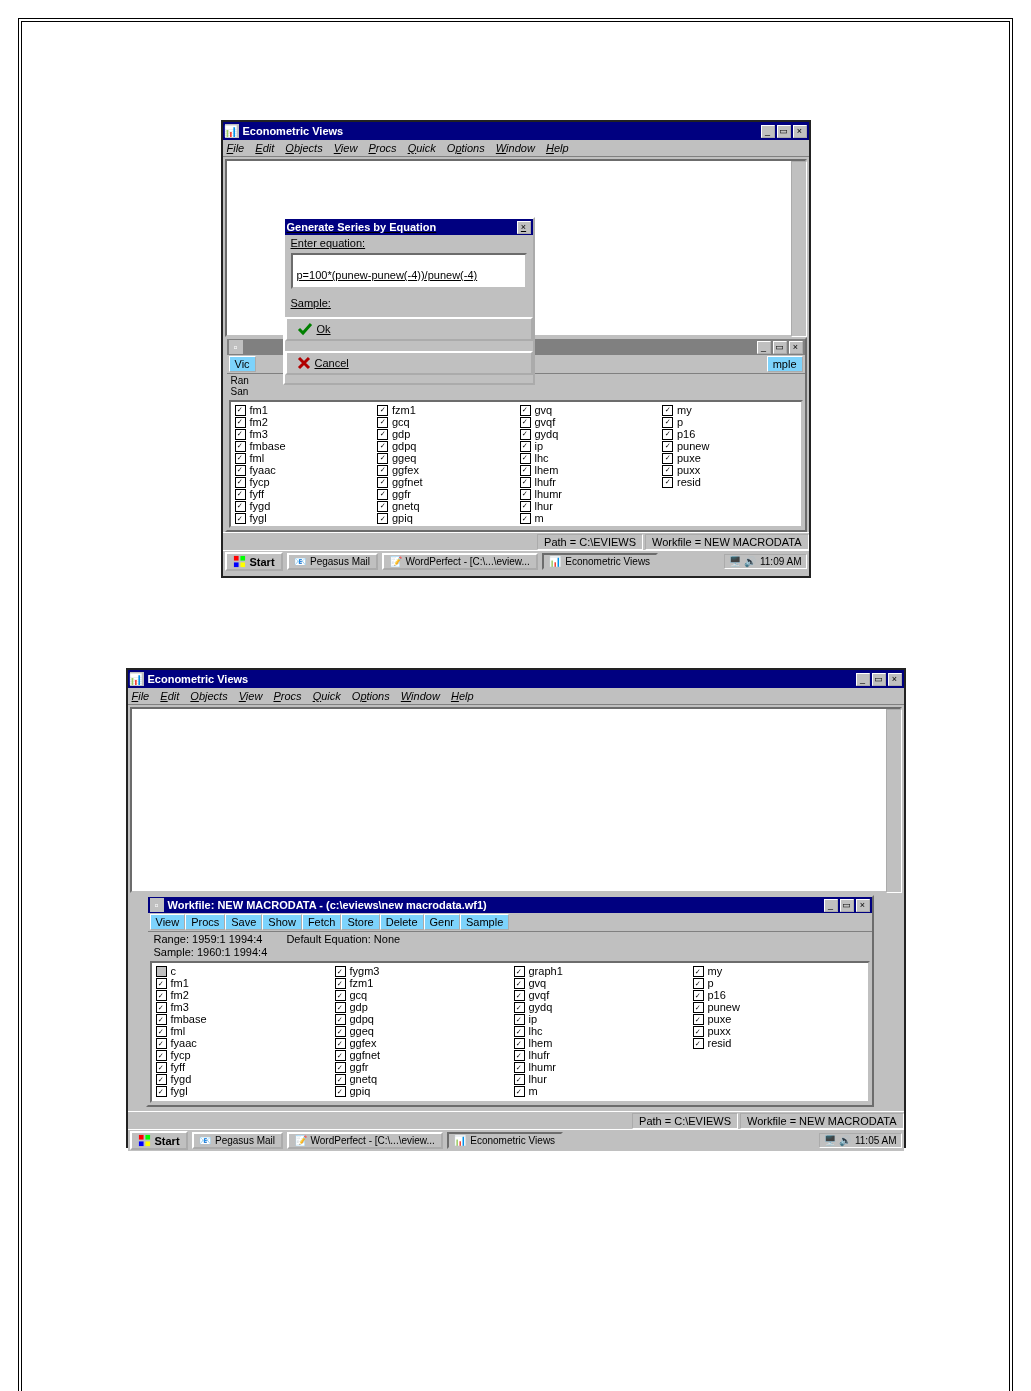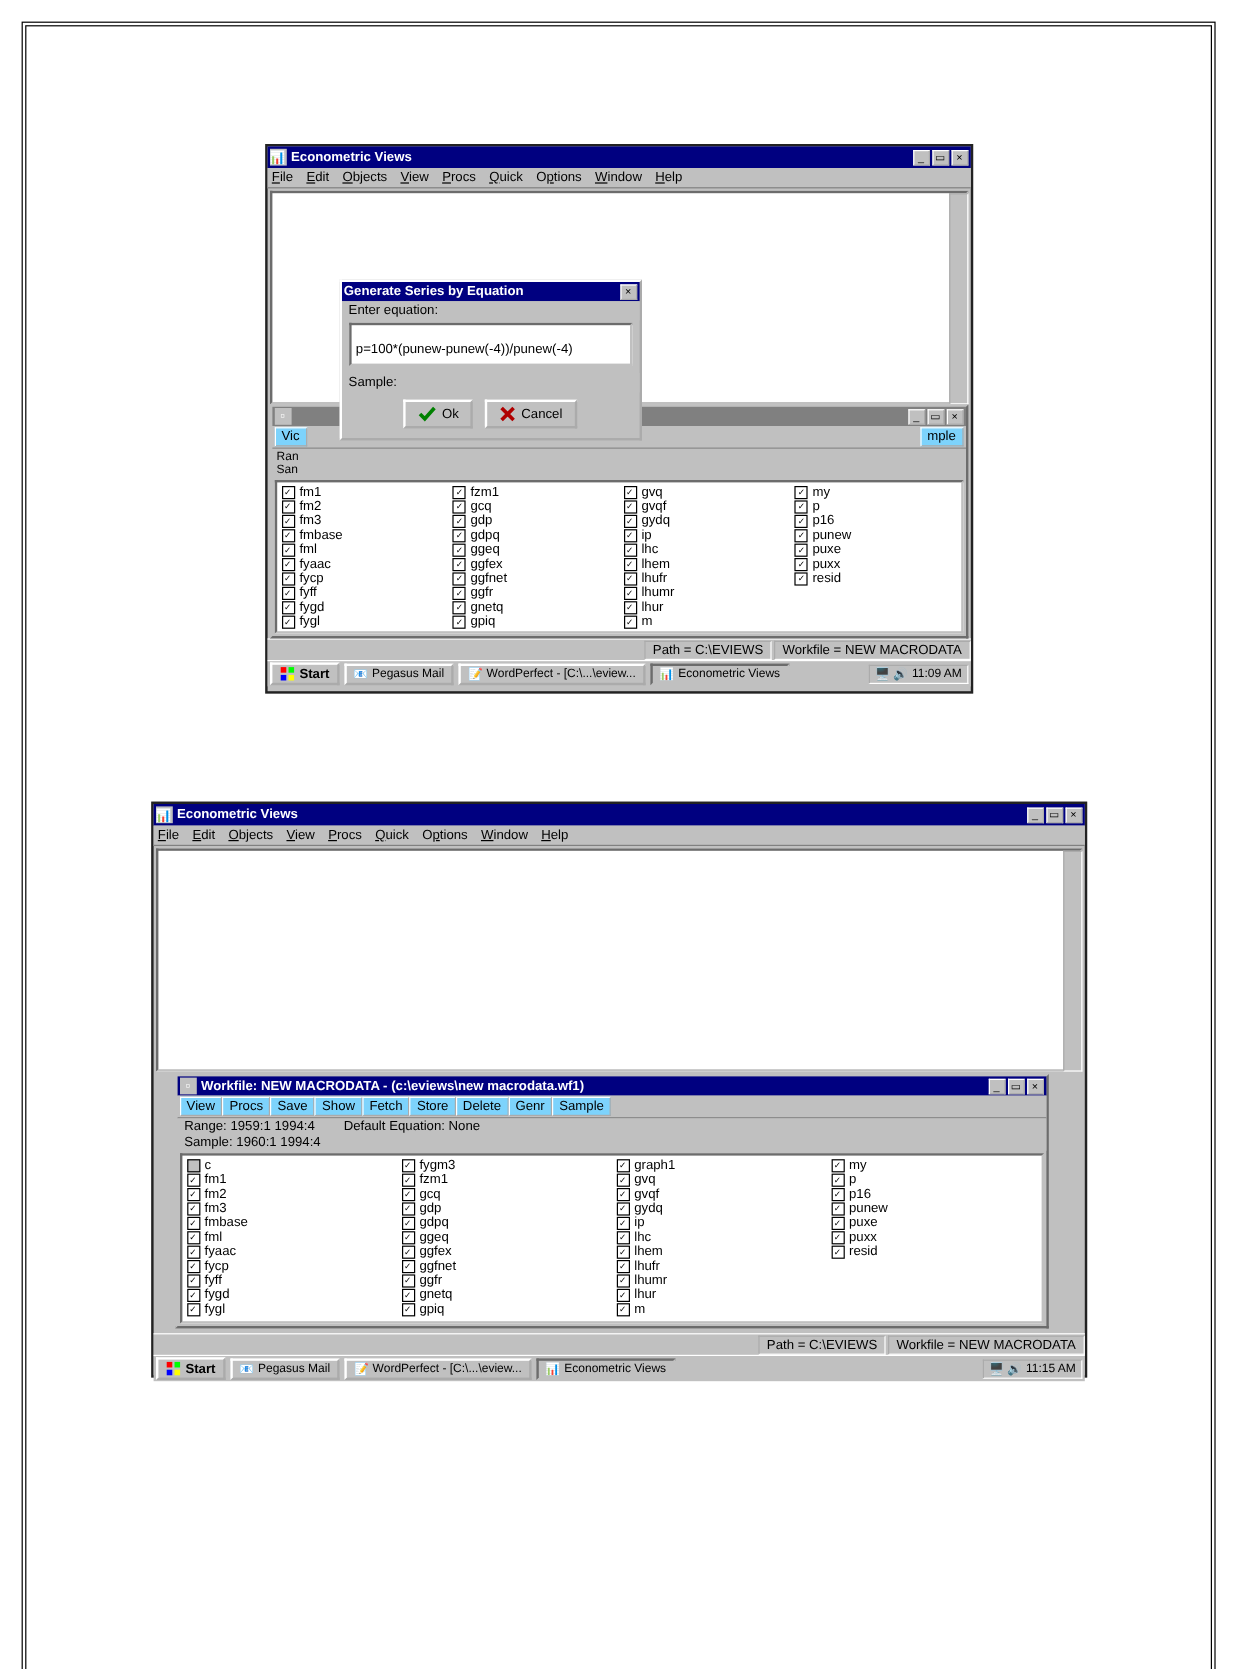--- a/index.html
+++ b/index.html
@@ -10,21 +10,21 @@
   .fig2 { width: 780px; height: 480px; margin-top: 90px; }
 
   
   .titlebar { background: #000080; color: #fff; display: flex; align-items: center; height: 18px; padding: 0 2px; }
   .titlebar.lite { background: #808080; }
   .titlebar .ticon { width: 14px; height: 14px; margin-right: 4px; display: inline-flex; align-items: center; justify-content: center; background:#c0c0c0; }
   .titlebar .ttext { flex: 1; font-weight: bold; font-size: 11px; }
   .titlebar .winbtns { display: flex; gap: 2px; }
   .winbtn { width: 14px; height: 13px; background: #c0c0c0; border: 1px outset #fff; font-size: 9px; line-height: 10px; text-align: center; color:#000; }
   .menubar { background: #c0c0c0; padding: 2px 4px; border-bottom: 1px solid #808080; }
-  .menubar span { margin-right: 8px; font-size: 11px; }
+  .menubar span { margin-right: 8px; font-size: 11px; font-style: italic; }
   .menubar span u { text-decoration: underline; }
 
   .whitearea { background: #fff; border: 2px inset #c0c0c0; margin: 2px; }
   .fig1 .whitearea { height: 178px; }
   .fig2 .whitearea { height: 186px; }
 
   
   .inner-window { border: 2px outset #c0c0c0; background: #c0c0c0; margin: 0 4px; }
   .inner-window .titlebar { height: 16px; }
   .inner-toolbar { display: flex; padding: 1px 2px; background: #c0c0c0; border-bottom:1px solid #808080; flex-wrap: wrap; }
@@ -43,26 +43,26 @@
   .statusbar .panel { border:1px inset #fff; padding:1px 6px; margin-left:2px; }
 
   .taskbar { display:flex; align-items:center; height:22px; background:#c0c0c0; border-top:1px solid #fff; }
   .startbtn { border:2px outset #fff; padding:1px 6px; display:flex; align-items:center; gap:4px; font-weight:bold; margin:1px 2px; font-size:11px;}
   .startbtn svg { width:13px; height:13px; }
   .taskbtn { border:2px outset #fff; padding:1px 6px; margin:1px 2px; font-size:10px; display:flex; align-items:center; gap:3px; }
   .taskbtn.active { border:2px inset #c0c0c0; }
   .tray { border:1px inset #fff; padding:1px 4px; margin:1px 2px; display:flex; align-items:center; gap:3px; font-size:10px; }
 
   
-  .dialog { position:absolute; left:60px; top:74px; width:252px; background:#c0c0c0; border:2px outset #fff; z-index:5; }
+  .dialog { position:absolute; left:60px; top:58px; width:252px; background:#c0c0c0; border:2px outset #fff; z-index:5;text-decoration:underline; }
   .dlabel { padding:2px 6px; font-size:11px; background:#c0c0c0; }
   .dinput { margin:2px 6px 6px 6px; background:#fff; border:2px inset #c0c0c0; padding:14px 4px; font-size:11px; }
   .dinput.eq { height:36px; }
   .dinput.smp { height:30px; }
-  .dbuttons { display:flex; gap:10px; justify-content:center; padding:6px 0 8px 0; }
+  .dbuttons { display:flex; gap:10px; justify-content:center; padding:6px 0 8px 0;flex-direction:column; }
   .dbtn { border:2px outset #fff; padding:3px 10px; display:flex; align-items:center; gap:4px; font-size:11px; background:#c0c0c0; }
 
   
   .fig1-inner-wrap { position:relative; margin-top:-2px; }
   .fig1 .series-grid { height:128px; }
   .fig1 .inner-window { margin: 0 2px; }
   .fig1 .inner-window .titlebar { background:#808080; }
   .lab-vic { font-size:10px; padding:1px 3px; }
 
   .scrollbar { width:16px; background:#c0c0c0; border:1px inset #fff; position:absolute; right:2px; }
@@ -594,18 +594,18 @@
           <span>WordPerfect - [C:\...\eview...</span>
         </div>
       <div class="taskbtn active">
           <span>📊</span>
           <span>Econometric Views</span>
         </div>
       <div style="flex:1"></div>
       <div class="tray">
         <span>🖥️</span>
         <span>🔊</span>
-        <span>11:15 AM</span>
+        <span>11:05 AM</span>
       </div>
     </div>
   </div>
 
 </div>
 
 </body></html>

